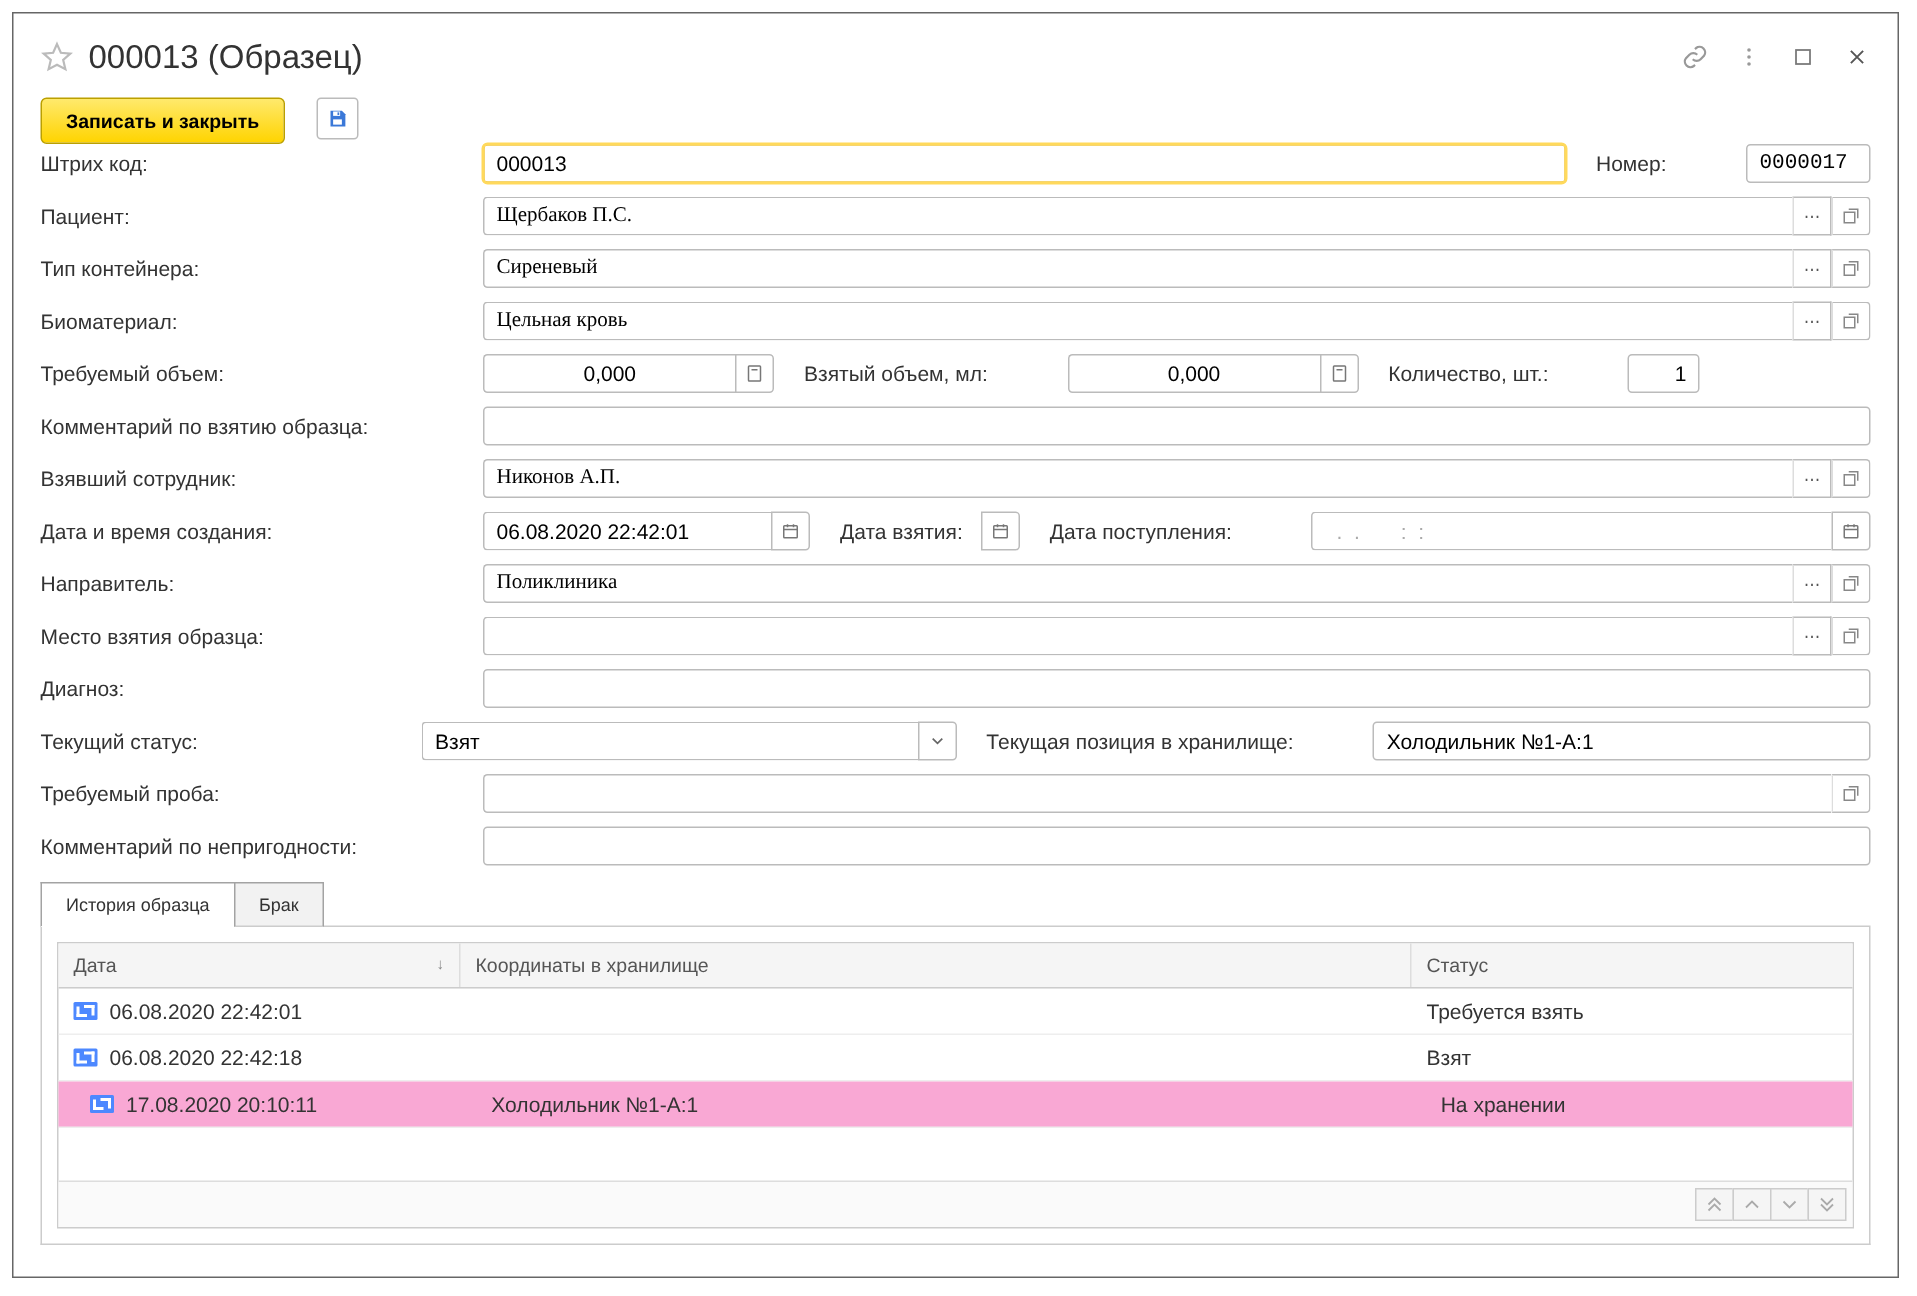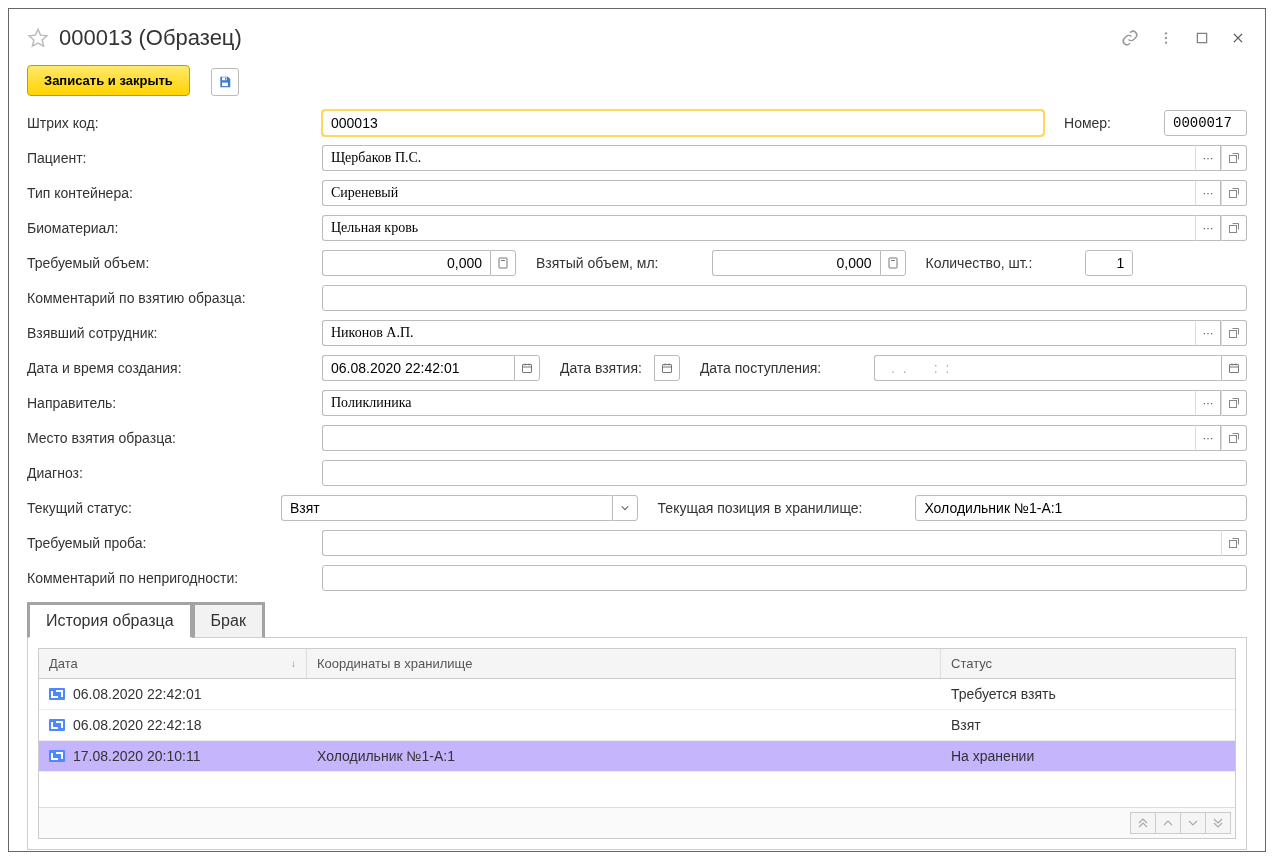--- a/index.html
+++ b/index.html
@@ -42,23 +42,22 @@
   .titlebar-actions .tb-btn {
     width: 18px; height: 18px;
     display: inline-flex;
     align-items: center;
     justify-content: center;
     cursor: pointer;
     color: #777;
   }
   .toolbar {
     display: flex;
-    align-items: flex-end;
+    align-items: flex-start;
     gap: 21px;
-    margin-bottom: 14px;
   }
   .btn-primary {
     background: linear-gradient(#ffe96c, #ffd400);
     border: 1px solid #bba000;
     border-radius: 4px;
     padding: 7px 16px;
     font-weight: bold;
     font-size: 13px;
     cursor: pointer;
   }
@@ -125,21 +124,21 @@
   .ref-btn:last-child {
     border-top-right-radius: 3px;
     border-bottom-right-radius: 3px;
   }
   .ref-btn.sep { border-left: 1px solid #ddd; }
   .num-group, .date-group {
     display: flex;
   }
   .num-input {
     width: 168px;
-    text-align: right;
+    text-align: center;
     border-top-right-radius: 0;
     border-bottom-right-radius: 0;
     border-right: none;
   }
   .num-btn, .date-btn {
     border: 1px solid #bbb;
     background: #fff;
     width: 26px; height: 26px;
     display: inline-flex;
     align-items: center;
@@ -183,24 +182,24 @@
     cursor: pointer;
     border-radius: 0 3px 3px 0;
   }
   .tabs {
     display: flex;
     border-bottom: 1px solid #ccc;
     margin-top: 10px;
   }
   .tab {
     padding: 7px 16px;
-    border: 3px solid #a3a3a3;
+    border: 1px solid #a3a3a3;
     background: #f2f2f2;
     cursor: pointer;
-    font-size: 16px;
+    font-size: 12px;
     position: relative;
     top: 1px;
     border-bottom: 1px solid #ccc;
     margin-right: -1px;
   }
   .tab.active {
     background: #fff;
     border-bottom: 1px solid #fff;
   }
   .tab-content {
@@ -224,21 +223,22 @@
     color: #555;
     display: flex;
     align-items: center;
     justify-content: space-between;
   }
   .grid-row {
     display: flex;
     border-bottom: 1px solid #eee;
   }
   .grid-row.selected {
-    background: #c4b5fd;
+    background: #f9a8d4;
+    padding-left: 11px;
   }
   .grid-row .gcell {
     padding: 7px 10px;
     border-right: 1px solid transparent;
     font-size: 14px;
     display: flex;
     align-items: center;
     gap: 8px;
   }
   .gcell.c1 { width: 268px; }

